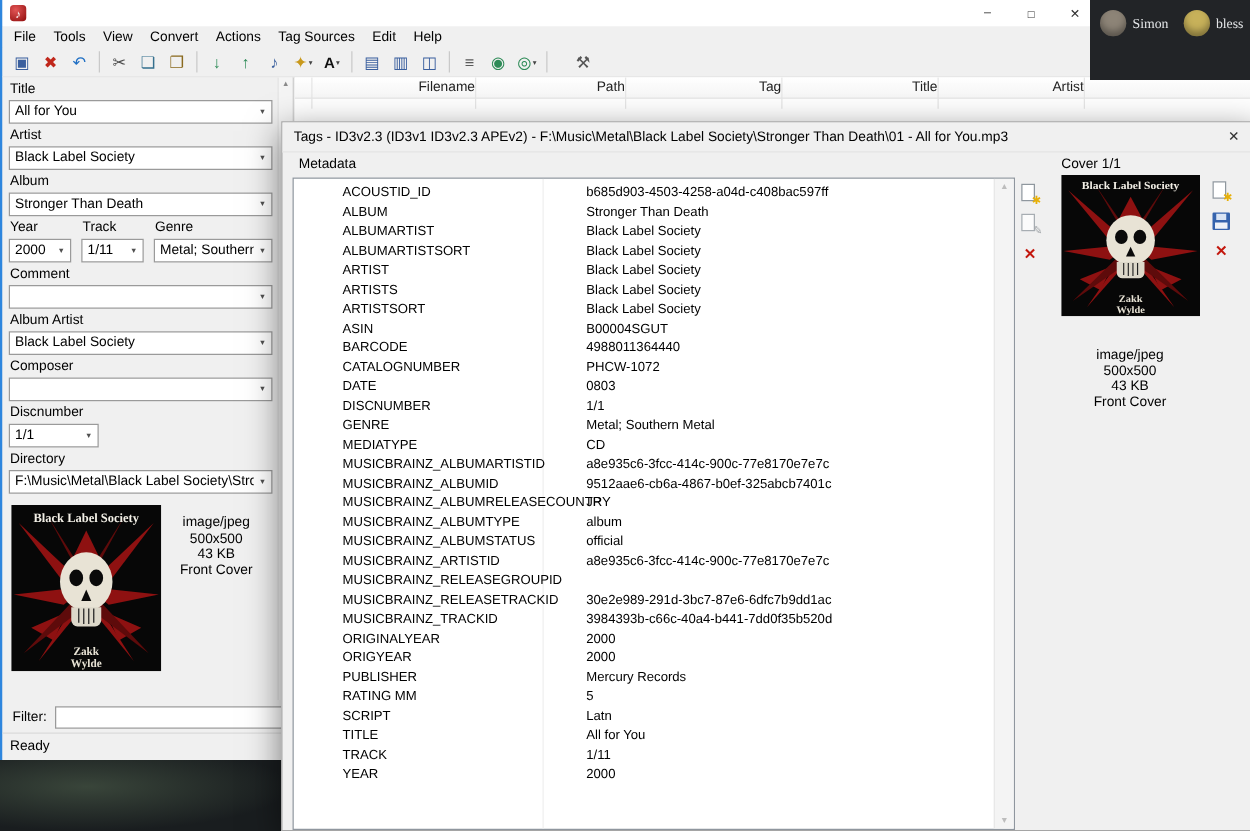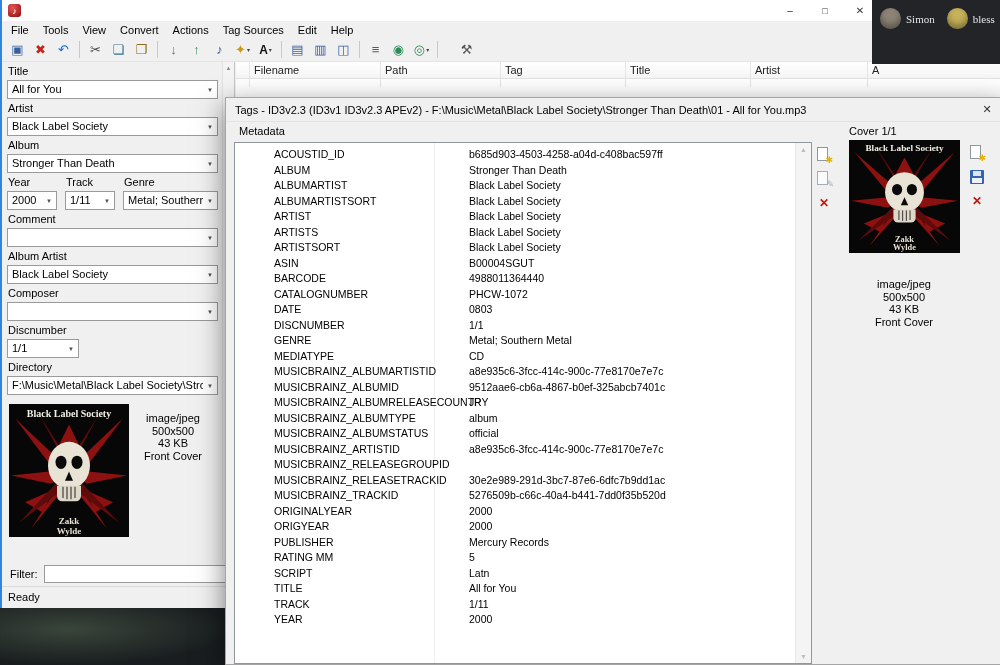--- a/index.html
+++ b/index.html
@@ -61,21 +61,21 @@
   .filter-input{margin-left:6px;flex:1;height:18px;border:1px solid #9a9a9a;background:#fff;
     margin-right:3px;font:inherit;padding:0 3px;outline:none;}
   .statusbar{position:absolute;left:0;top:586px;width:100%;height:22px;background:#f0f0f0;
     border-top:1px solid #dadada;padding:4px 6px;}
 
   
   .file-area{position:absolute;left:234px;top:62px;right:0;height:524px;background:#fff;}
   .fl-header{position:relative;height:17px;background:linear-gradient(#ffffff,#f6f6f6);
     border-bottom:1px solid #e3e3e3;}
   .fl-hcell{position:absolute;top:0;height:25px;line-height:16px;padding-left:4px;
-    border-right:1px solid #e6e6e6;color:#222;overflow:hidden;white-space:nowrap;}
+    border-right:1px solid #e6e6e6;color:#222;overflow:hidden;white-space:nowrap;text-align:right;}
   .h-gutter{left:0;width:14px;}
   .h-c1{left:14px;width:131px;}
   .h-c2{left:145px;width:120px;}
   .h-c3{left:265px;width:125px;}
   .h-c4{left:390px;width:125px;}
   .h-c5{left:515px;width:117px;}
   .h-c6{left:632px;width:200px;border-right:none;}
   .fl-row{position:absolute;top:17px;left:2px;width:650px;height:17px;background:#cde8ff;
     border:1px solid #8fc7ef;margin-top:31px;}
   .fl-cell{position:absolute;top:0;height:15px;line-height:15px;padding-left:4px;white-space:nowrap;overflow:hidden;}
@@ -415,21 +415,21 @@
           <div class="trow"><span class="tname">GENRE</span><span class="tval">Metal; Southern Metal</span></div>
           <div class="trow"><span class="tname">MEDIATYPE</span><span class="tval">CD</span></div>
           <div class="trow"><span class="tname">MUSICBRAINZ_ALBUMARTISTID</span><span class="tval">a8e935c6-3fcc-414c-900c-77e8170e7e7c</span></div>
           <div class="trow"><span class="tname">MUSICBRAINZ_ALBUMID</span><span class="tval">9512aae6-cb6a-4867-b0ef-325abcb7401c</span></div>
           <div class="trow"><span class="tname">MUSICBRAINZ_ALBUMRELEASECOUNTRY</span><span class="tval">JP</span></div>
           <div class="trow"><span class="tname">MUSICBRAINZ_ALBUMTYPE</span><span class="tval">album</span></div>
           <div class="trow"><span class="tname">MUSICBRAINZ_ALBUMSTATUS</span><span class="tval">official</span></div>
           <div class="trow"><span class="tname">MUSICBRAINZ_ARTISTID</span><span class="tval">a8e935c6-3fcc-414c-900c-77e8170e7e7c</span></div>
           <div class="trow"><span class="tname">MUSICBRAINZ_RELEASEGROUPID</span></div>
           <div class="trow"><span class="tname">MUSICBRAINZ_RELEASETRACKID</span><span class="tval">30e2e989-291d-3bc7-87e6-6dfc7b9dd1ac</span></div>
-          <div class="trow"><span class="tname">MUSICBRAINZ_TRACKID</span><span class="tval">5276509b-c66c-40a4-b441-7dd0f35b520d</span></div>
+          <div class="trow"><span class="tname">MUSICBRAINZ_TRACKID</span><span class="tval">3984393b-c66c-40a4-b441-7dd0f35b520d</span></div>
           <div class="trow"><span class="tname">ORIGINALYEAR</span><span class="tval">2000</span></div>
           <div class="trow"><span class="tname">ORIGYEAR</span><span class="tval">2000</span></div>
           <div class="trow"><span class="tname">PUBLISHER</span><span class="tval">Mercury Records</span></div>
           <div class="trow"><span class="tname">RATING MM</span><span class="tval">5</span></div>
           <div class="trow"><span class="tname">SCRIPT</span><span class="tval">Latn</span></div>
           <div class="trow"><span class="tname">TITLE</span><span class="tval">All for You</span></div>
           <div class="trow"><span class="tname">TRACK</span><span class="tval">1/11</span></div>
           <div class="trow"><span class="tname">YEAR</span><span class="tval">2000</span></div>
         </div>
       <div class="meta-scroll">

